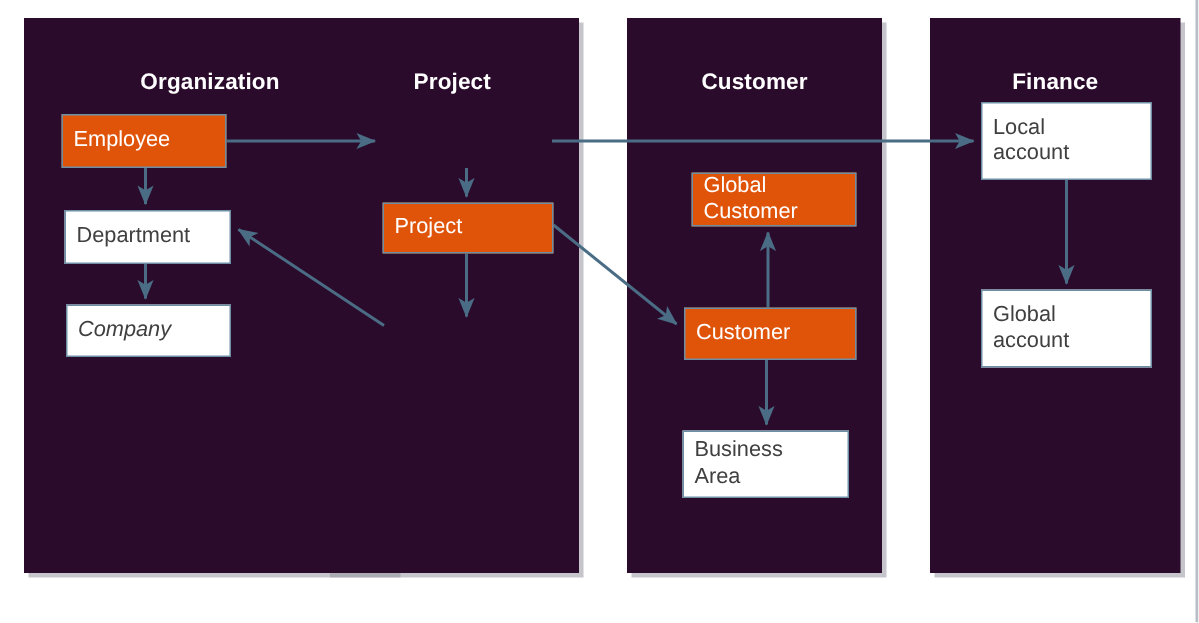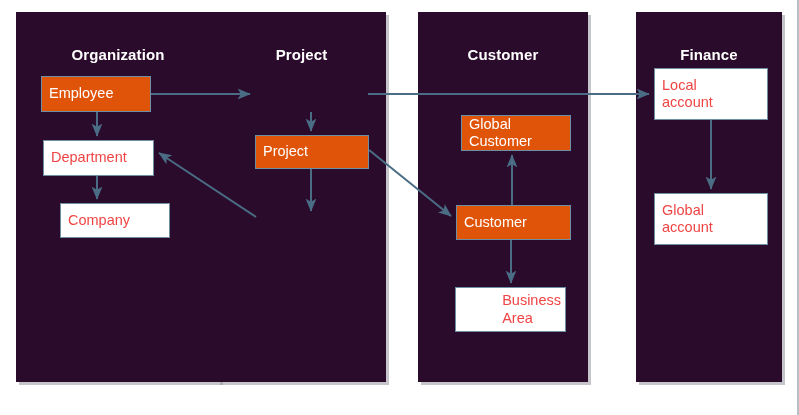--- a/index.html
+++ b/index.html
@@ -50,54 +50,54 @@
     padding-left: 7px;
     padding-right: 4px;
     font-family: "Liberation Sans", sans-serif;
   }
   .node.orange {
     background: #e0540a;
     color: #ffffff;
   }
   .node.white {
     background: #ffffff;
-    color: #ef4444;
+    color: #404040;
   }
   .node .label {
     display: block;
     white-space: pre-line;
   }
   
   .edges {
     position: absolute;
     left: 0;
     top: 0;
     width: 799px;
     height: 415px;
     pointer-events: none;
   }
 </style>
 </head>
 <body>
 
 <div id="canvas">
 
-  <div class="panel" style="left:16px; top:12px; width:204px; height:370px;">
+  <div class="panel" style="left:16px; top:12px; width:204px; height:370px;padding-left:44px;">
     <div class="panel-title" style="top:34px;">Organization</div>
   </div>
 
   <div class="panel" style="left:217px; top:12px; width:169px; height:370px;">
     <div class="panel-title" style="top:34px;">Project</div>
   </div>
 
   <div class="panel" style="left:418px; top:12px; width:170px; height:370px;">
     <div class="panel-title" style="top:34px;">Customer</div>
   </div>
 
-  <div class="panel" style="left:620px; top:12px; width:146px; height:370px;margin-left:16px;">
+  <div class="panel" style="left:620px; top:12px; width:167px; height:370px;">
     <div class="panel-title" style="top:34px;">Finance</div>
   </div>
 
   <svg class="edges" viewBox="0 0 799 415" width="799" height="415" xmlns="http://www.w3.org/2000/svg">
     <defs>
       <marker id="arrowhead" markerWidth="7" markerHeight="7" refX="6.2" refY="3.1" orient="auto" markerUnits="strokeWidth">
         <path d="M0,0.4 L6.6,3.1 L0,5.8 L1.6,3.1 Z" fill="#4a6d85"></path>
       </marker>
     </defs>
 
@@ -125,40 +125,40 @@
   </svg>
 
   <div class="node orange" style="left:41px; top:76px; width:110px; height:36px;">
     <span class="label">Employee</span>
   </div>
 
   <div class="node white" style="left:43px; top:140px; width:111px; height:36px;">
     <span class="label">Department</span>
   </div>
 
-  <div class="node white" style="left:60px; top:203px; width:110px; height:35px;">
+  <div class="node white" style="left:44px; top:203px; width:110px; height:35px;font-style:italic;">
     <span class="label">Company</span>
   </div>
 
 
   <div class="node orange" style="left:255px; top:135px; width:114px; height:34px;">
     <span class="label">Project</span>
   </div>
 
 
   <div class="node orange" style="left:461px; top:115px; width:110px; height:36px;">
     <span class="label">Global
 Customer</span>
   </div>
 
   <div class="node orange" style="left:456px; top:205px; width:115px; height:35px;">
     <span class="label">Customer</span>
   </div>
 
-  <div class="node white" style="left:455px; top:287px; width:111px; height:45px;justify-content:flex-end;">
+  <div class="node white" style="left:455px; top:287px; width:111px; height:45px;">
     <span class="label">Business
 Area</span>
   </div>
 
   <div class="node white" style="left:654px; top:68px; width:114px; height:52px;">
     <span class="label">Local
 account</span>
   </div>
 
   <div class="node white" style="left:654px; top:193px; width:114px; height:52px;">

